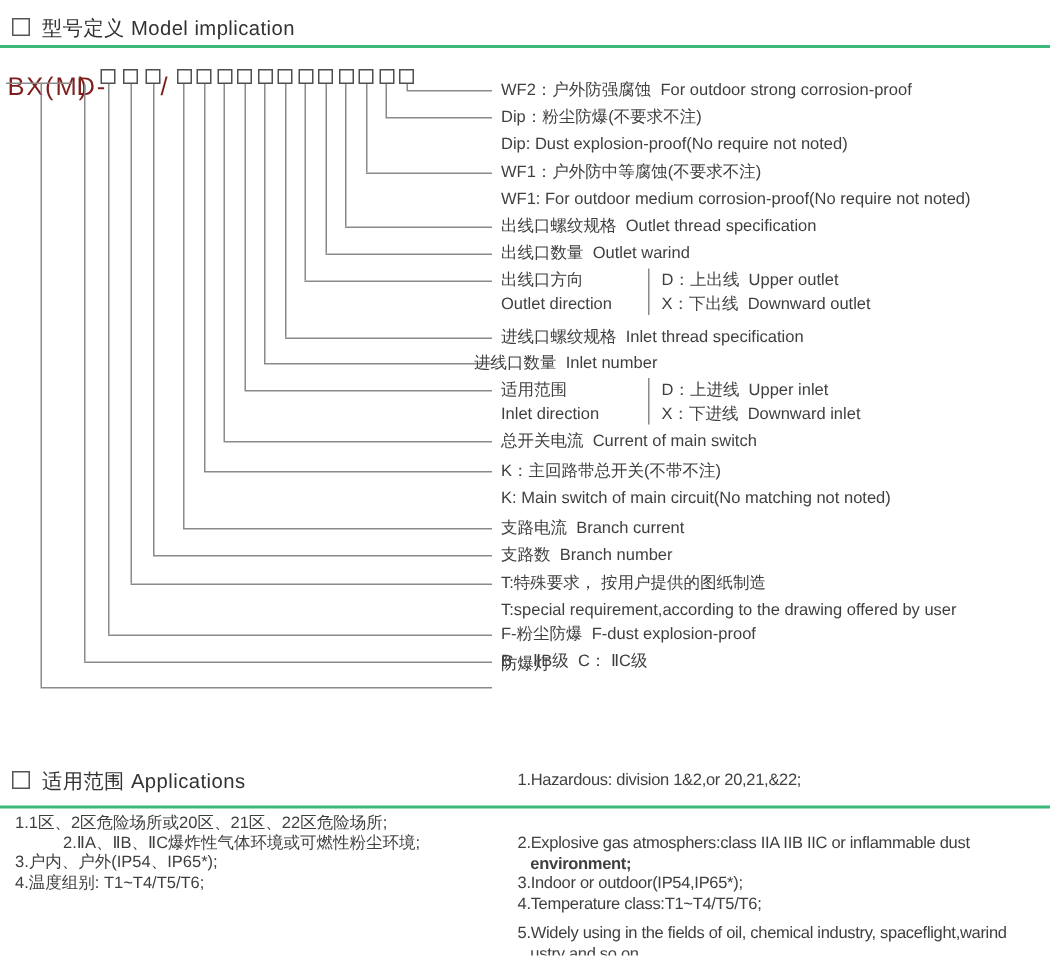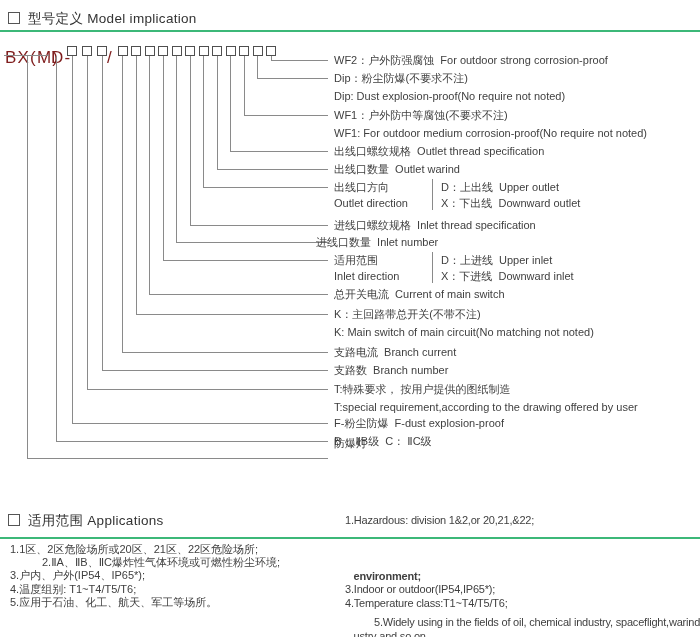--- a/index.html
+++ b/index.html
@@ -114,20 +114,20 @@
     <div class="vl" style="left: 56px; top: 56px; height: 385px;"></div>
     <div class="hl" style="left: 56px; top: 441px; width: 272px;"></div>
     <div class="dlabel" style="left: 334px; top: 434px;">B： ⅡB级  C： ⅡC级</div>
     <div class="vl" style="left: 27px; top: 56px; height: 402px;"></div>
     <div class="hl" style="left: 27px; top: 458px; width: 301px;"></div>
     <div class="dlabel" style="left: 334px; top: 436px;">防爆灯</div>
     <div class="aitem" style="left: 10px; top: 543px;">1.1区、2区危险场所或20区、21区、22区危险场所;</div>
     <div class="aitem" style="left: 10px; top: 556.2px; margin-left: 32px;">2.ⅡA、ⅡB、ⅡC爆炸性气体环境或可燃性粉尘环境;</div>
     <div class="aitem" style="left: 10px; top: 569.4px;">3.户内、户外(IP54、IP65*);</div>
     <div class="aitem" style="left: 10px; top: 582.6px;">4.温度组别: T1~T4/T5/T6;</div>
-    <div class="aitem" style="left: 10px; top: 595.8px;">5.应用于石油、化工、航天、军工等场所。</div>
     <div class="aitem aitem-en" style="left: 345px; top: 514px;">1.Hazardous: division 1&amp;2,or 20,21,&amp;22;</div>
+    <div class="aitem aitem-en" style="left: 345px; top: 556px;">2.Explosive gas atmosphers:class IIA IIB IIC or inflammable dust</div>
     <div class="aitem aitem-en" style="left: 345px; top: 570px; font-weight: bold;">   environment;</div>
     <div class="aitem aitem-en" style="left: 345px; top: 583px;">3.Indoor or outdoor(IP54,IP65*);</div>
     <div class="aitem aitem-en" style="left: 345px; top: 597px;">4.Temperature class:T1~T4/T5/T6;</div>
-    <div class="aitem aitem-en" style="left: 345px; top: 616px; margin-left: 29px;">5.Widely using in the fields of oil, chemical industry, spaceflight,warind</div>
+    <div class="aitem aitem-en" style="left: 345px; top: 616px;">5.Widely using in the fields of oil, chemical industry, spaceflight,warind</div>
     <div class="aitem aitem-en" style="left: 345px; top: 630px;">   ustry and so on.</div>
   </div>
 
 </body></html>

